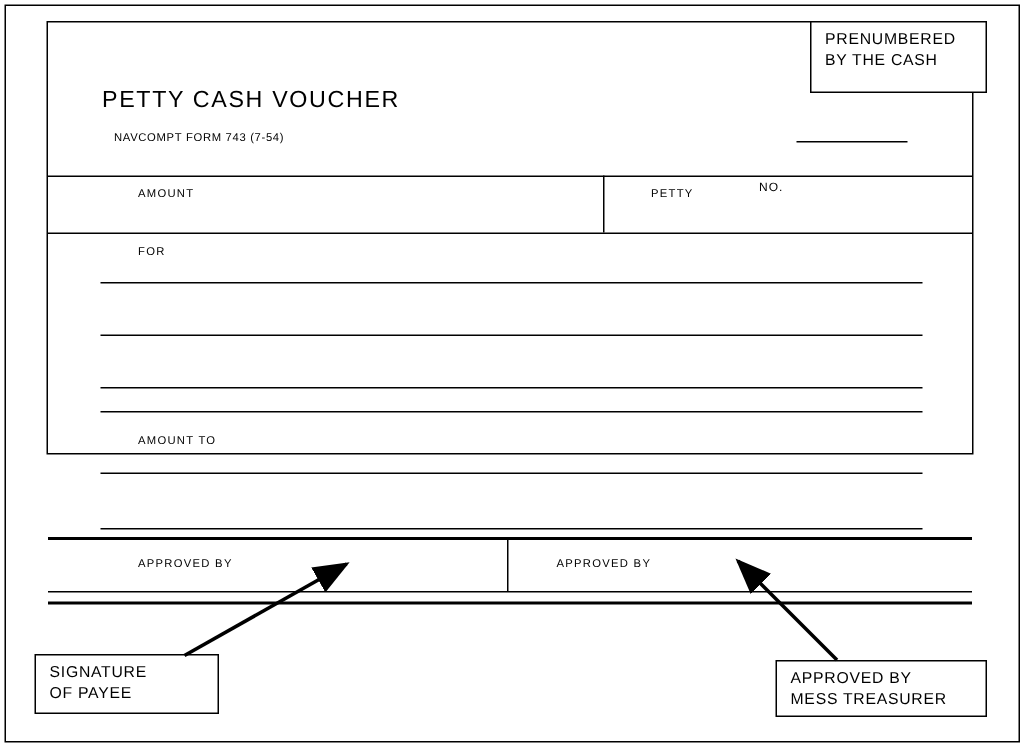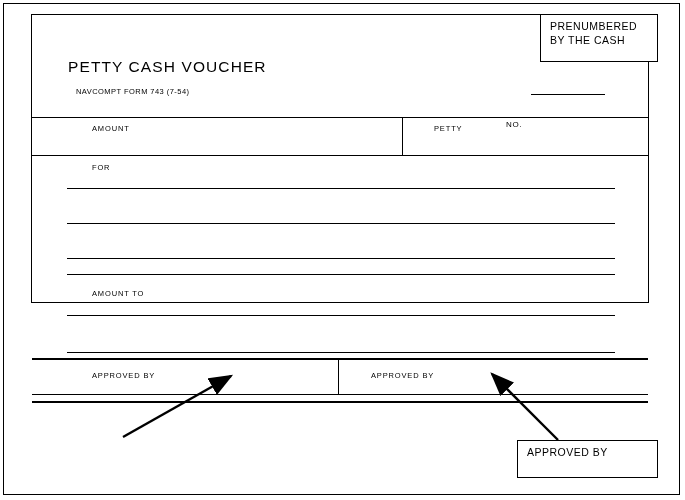--- a/index.html
+++ b/index.html
@@ -175,23 +175,28 @@
     <div class="vline" style="left:306px; top:343px; height:36px;"></div>
     <div class="hline full" style="top:379px;"></div>
     <div class="hline full thick" style="top:386px;"></div>
   </div>
 
   <div class="callout" id="callout-prenumbered">
     <span>PRENUMBERED</span>
     <span>BY THE CASH</span>
   </div>
 
+  <div class="callout" id="callout-signature">
+    <span>SIGNATURE</span>
+    <span>OF PAYEE</span>
+  </div>
 
   <div class="callout" id="callout-approved">
     <span>APPROVED BY</span>
+    <span>MESS TREASURER</span>
   </div>
 
   <svg class="arrow-layer" viewBox="0 0 685 500">
     <defs>
       <marker id="arrowhead" markerWidth="10" markerHeight="8" refX="9" refY="4" orient="auto" markerUnits="strokeWidth">
         <path d="M0,0 L10,4 L0,8 Z" fill="#000"></path>
       </marker>
     </defs>
 
     <line x1="123" y1="437" x2="231" y2="376" stroke="#000" stroke-width="2.4" marker-end="url(#arrowhead)"></line>

